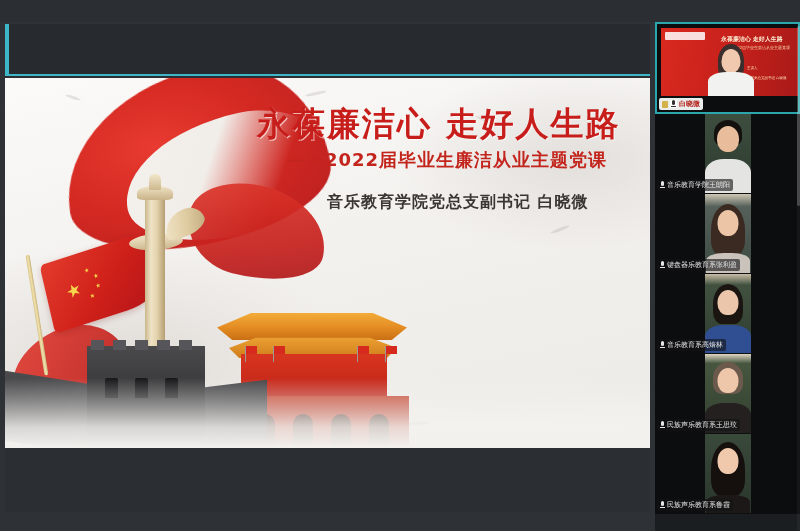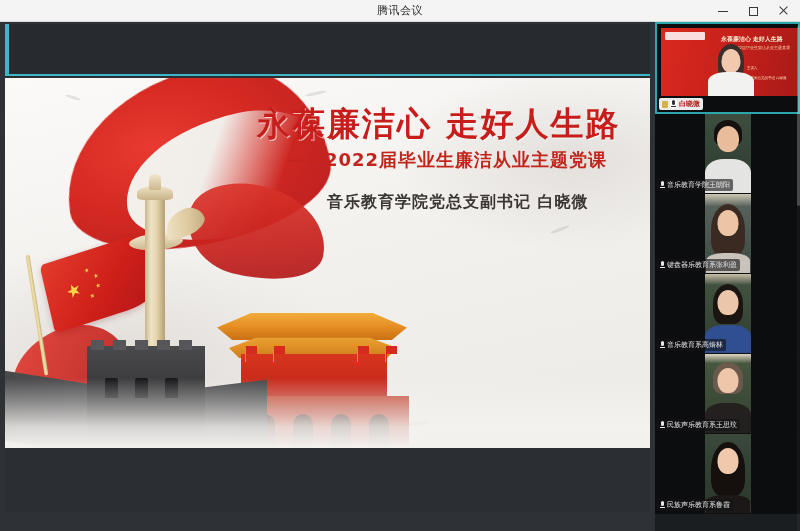--- a/index.html
+++ b/index.html
@@ -341,34 +341,20 @@
   .rail-thumb {
     position:absolute; right:0; top:4px; width:3px; height:180px;
     background: rgba(255,255,255,.22); border-radius:2px;
   }
 </style>
 </head>
 <body>
 
 <div class="app">
 
-  <div class="titlebar">
-    <div class="titlebar-text">腾讯会议</div>
-    <div class="win-controls">
-      <div class="win-btn">
-          <span class="min-glyph"></span>
-        </div>
-      <div class="win-btn">
-          <span class="max-glyph"></span>
-        </div>
-      <div class="win-btn">
-          <span class="close-glyph"></span>
-        </div>
-    </div>
-  </div>
 
   <div class="stage">
     <div class="stage-inner">
 
       <div class="share-topbar">
         <div class="share-topbar-edge"></div>
       </div>
 
       <div class="slide">
 

